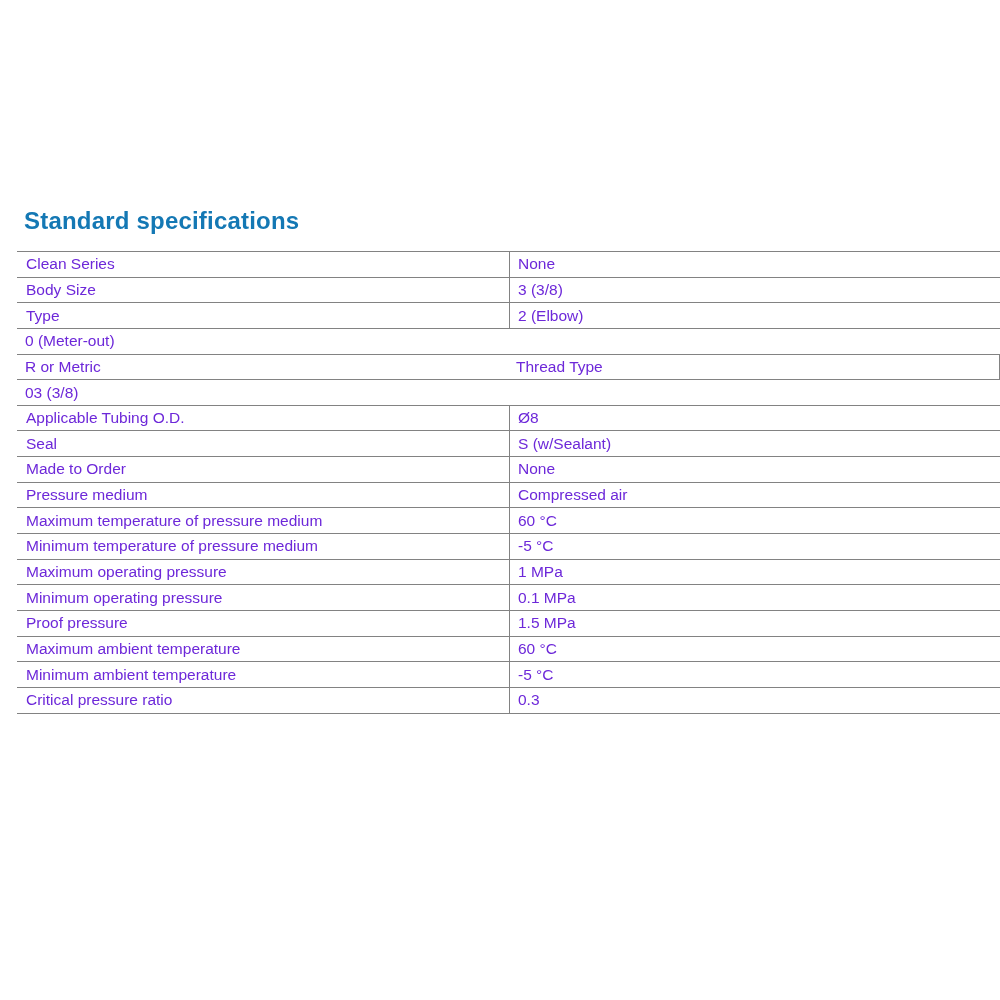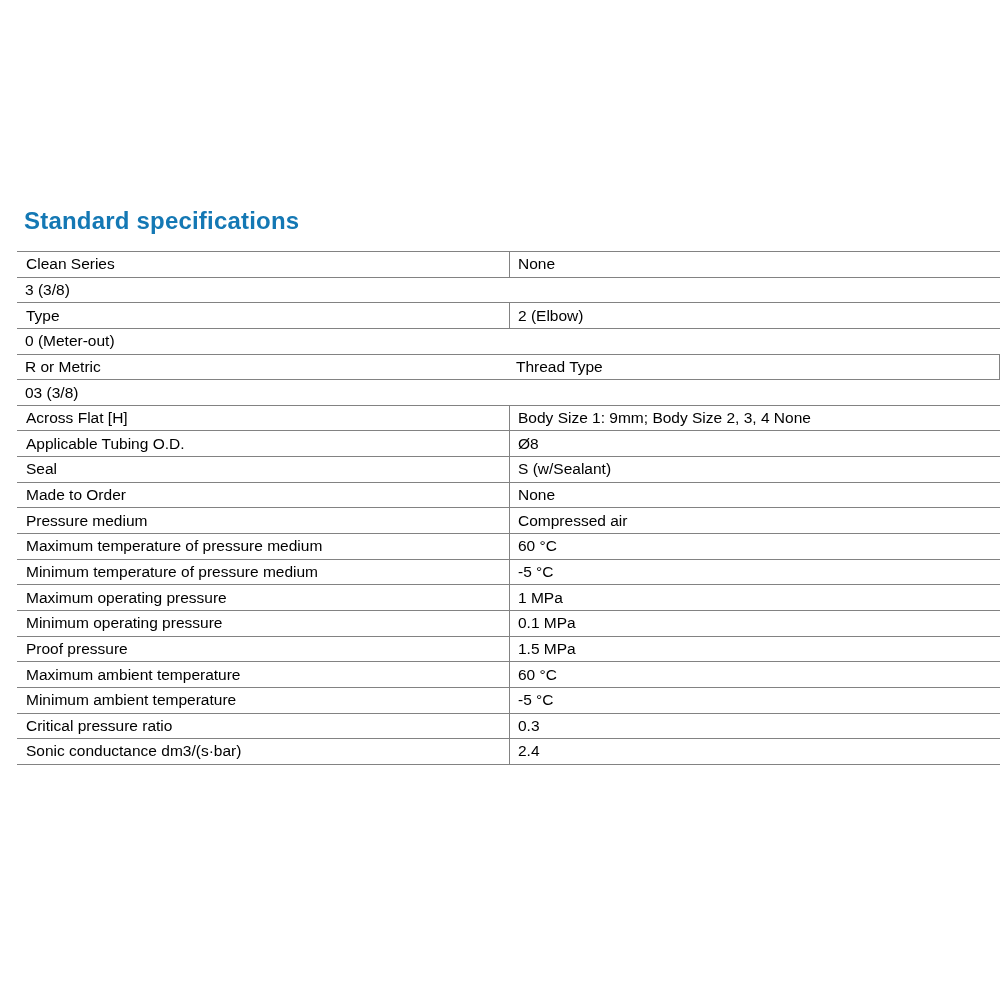--- a/index.html
+++ b/index.html
@@ -34,21 +34,21 @@
     border-top: 1px solid #828282;
   }
   .spec-table .row {
     display: flex;
     height: 25.65px;
     border-bottom: 1px solid #828282;
     align-items: center;
   }
   .spec-table .cell {
     font-size: 15.5px;
-    color: #000000;
+    color: #6d28d9;
     line-height: 24px;
     white-space: nowrap;
     overflow: hidden;
   }
   .spec-table .cell.label {
     width: 493px;
     flex: 0 0 493px;
     border-right: 1px solid #828282;
     padding-left: 9px;
     align-self: stretch;
@@ -65,39 +65,36 @@
 
 <div class="page">
   <h2 class="page-title">Standard specifications</h2>
 
   <div class="spec-table" id="spec-table">
       <div class="row">
         <div class="cell label">Clean Series</div>
         <div class="cell value">None</div>
       </div>
       <div class="row">
+        <div class="cell label">Body Size</div>
         <div class="cell value">3 (3/8)</div>
       </div>
       <div class="row">
         <div class="cell label">Type</div>
         <div class="cell value">2 (Elbow)</div>
       </div>
       <div class="row">
         <div class="cell value">0 (Meter-out)</div>
       </div>
       <div class="row">
         <div class="cell value">R or Metric</div>
         <div class="cell label">Thread Type</div>
       </div>
       <div class="row">
         <div class="cell value">03 (3/8)</div>
-      </div>
-      <div class="row">
-        <div class="cell label">Across Flat [H]</div>
-        <div class="cell value">Body Size 1: 9mm; Body Size 2, 3, 4 None</div>
       </div>
       <div class="row">
         <div class="cell label">Applicable Tubing O.D.</div>
         <div class="cell value">Ø8</div>
       </div>
       <div class="row">
         <div class="cell label">Seal</div>
         <div class="cell value">S (w/Sealant)</div>
       </div>
       <div class="row">
@@ -133,18 +130,14 @@
         <div class="cell value">60 °C</div>
       </div>
       <div class="row">
         <div class="cell label">Minimum ambient temperature</div>
         <div class="cell value">-5 °C</div>
       </div>
       <div class="row">
         <div class="cell label">Critical pressure ratio</div>
         <div class="cell value">0.3</div>
       </div>
-      <div class="row">
-        <div class="cell label">Sonic conductance dm3/(s·bar)</div>
-        <div class="cell value">2.4</div>
-      </div>
     </div>
 </div>
 
 </body></html>

